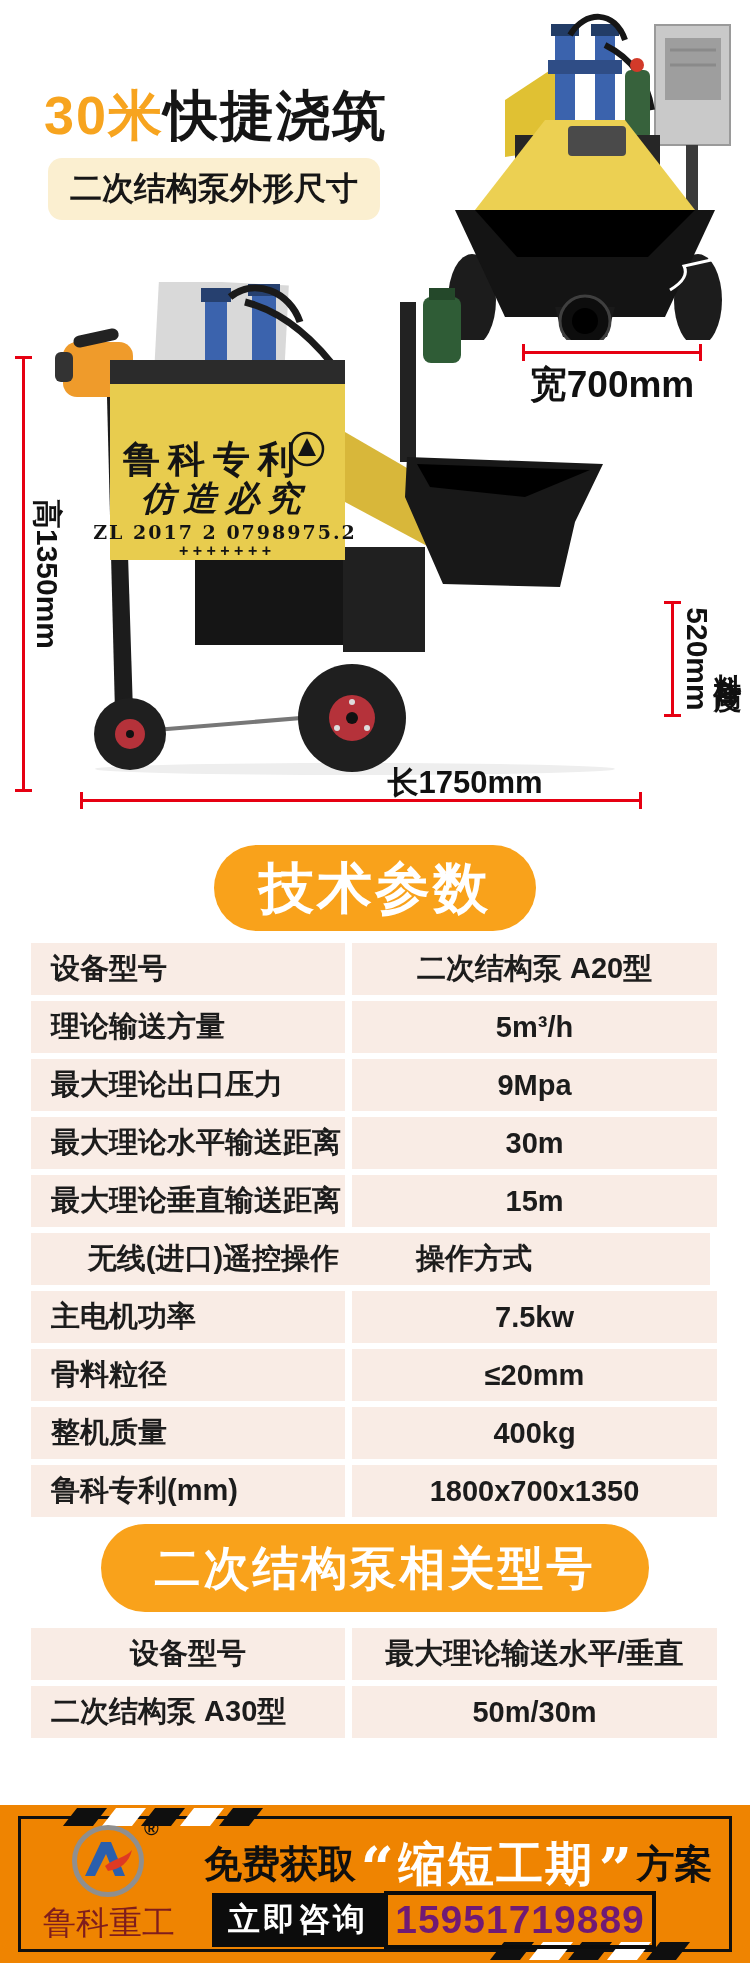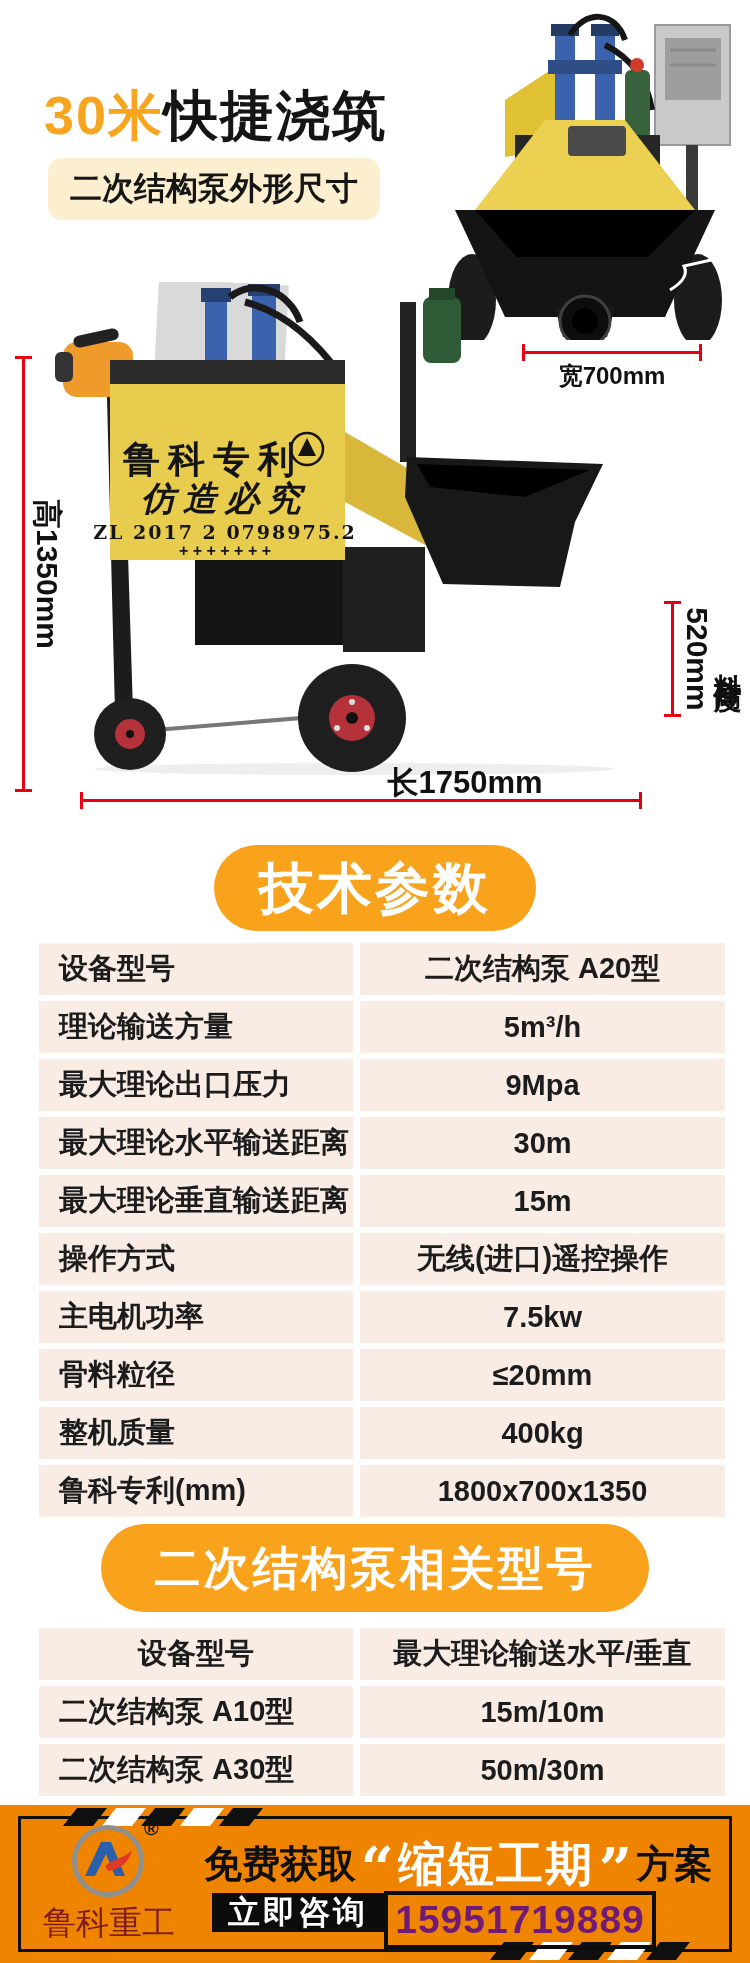--- a/index.html
+++ b/index.html
@@ -15,33 +15,33 @@
 
   
   .dim-line-h { position:absolute; height:3px; background:#E60012; }
   .dim-line-h::before, .dim-line-h::after { content:""; position:absolute; width:3px; height:17px;
            background:#E60012; top:-7px; }
   .dim-line-h::before { left:0; } .dim-line-h::after { right:0; }
   .dim-line-v { position:absolute; width:3px; background:#E60012; }
   .dim-line-v::before, .dim-line-v::after { content:""; position:absolute; height:3px; width:17px;
            background:#E60012; left:-7px; }
   .dim-line-v::before { top:0; } .dim-line-v::after { bottom:0; }
-  .dim-label { position:absolute; font-weight:700; color:#111; font-size:24px; }
+  .dim-label { position:absolute; font-weight:700; color:#111; font-size:37px; }
   .rot90 { transform:translate(-50%,-50%) rotate(90deg); white-space:nowrap; }
   .v-upright { writing-mode:vertical-rl; text-orientation:upright; transform:translate(-50%,-50%);
            letter-spacing:3px; }
 
   
   .pill { position:absolute; left:50%; transform:translateX(-50%); background:#F9A21B; color:#fff;
           text-align:center; font-weight:700; letter-spacing:3px; }
   .pill1 { top:845px; width:322px; height:86px; line-height:86px; border-radius:43px; font-size:55px; }
   .pill2 { top:1524px; width:548px; height:88px; line-height:88px; border-radius:44px; font-size:46px; }
 
   
-  .spec-table { position:absolute; left:31px; width:686px;margin-left:8px; }
+  .spec-table { position:absolute; left:31px; width:686px; }
   .t1 { top:943px; } .t2 { top:1628px; }
   .trow { display:flex; margin-bottom:6px; }
   .tcell { background:#F9ECE5; height:52px; display:flex; align-items:center;
            font-size:29px; font-weight:700; color:#1c1c1c; box-sizing:border-box; }
   .tcell.lft { width:323px; padding-left:20px; margin-right:7px; }
   .tcell.rgt { width:376px; justify-content:center; }
   .tcell.ctr { justify-content:center; padding-left:0; }
 
   
   .footer { position:absolute; left:0; top:1805px; width:750px; height:158px; background:#EF8401; }
@@ -55,21 +55,21 @@
   .logo-circle { position:absolute; left:72px; top:20px; width:72px; height:72px;
            border:5px solid #8f8f8f; border-radius:50%; box-sizing:border-box; }
   .reg { position:absolute; left:144px; top:12px; font-size:20px; font-weight:700; color:#111; }
   .brand { position:absolute; left:34px; top:96px; width:150px; text-align:center; font-size:33px;
            font-weight:400; color:#7f1d1d; font-family:"DejaVu Serif", serif; }
   .headline { position:absolute; left:204px; top:28px; white-space:nowrap; }
   .h-black { font-size:38px; font-weight:800; color:#0f0f0f; }
   .h-quote { font-size:58px; font-weight:800; color:#ffffff; font-family:"DejaVu Serif", serif;
            vertical-align:-12px; }
   .h-white { font-size:47px; font-weight:800; color:#ffffff; letter-spacing:2px; vertical-align:-3px; }
-  .cta { position:absolute; left:212px; top:88px; width:172px; height:39px; background:#0c0c0c;
+  .cta { position:absolute; left:212px; top:88px; width:172px; height:54px; background:#0c0c0c;
            color:#fff; font-size:32px; font-weight:700; display:flex; align-items:center;
            justify-content:center; letter-spacing:3px; cursor:pointer; }
   .phone { position:absolute; left:384px; top:86px; width:272px; height:58px; border:4px solid #0c0c0c;
            box-sizing:border-box; color:#701a75; font-size:39px; font-weight:800; display:flex;
            align-items:center; justify-content:center; letter-spacing:1px; cursor:pointer; }
 
   .photo { position:absolute; }
 </style>
 </head>
 <body>
@@ -181,22 +181,22 @@
     </div>
     <div class="trow">
       <div class="tcell lft">最大理论水平输送距离</div>
       <div class="tcell rgt">30m</div>
     </div>
     <div class="trow">
       <div class="tcell lft">最大理论垂直输送距离</div>
       <div class="tcell rgt">15m</div>
     </div>
     <div class="trow">
+      <div class="tcell rgt">无线(进口)遥控操作</div>
       <div class="tcell lft">操作方式</div>
-      <div class="tcell rgt">无线(进口)遥控操作</div>
     </div>
     <div class="trow">
       <div class="tcell lft">主电机功率</div>
       <div class="tcell rgt">7.5kw</div>
     </div>
     <div class="trow">
       <div class="tcell lft">骨料粒径</div>
       <div class="tcell rgt">≤20mm</div>
     </div>
     <div class="trow">
@@ -208,24 +208,20 @@
       <div class="tcell rgt">1800x700x1350</div>
     </div>
   </div>
 
   <div class="pill pill2">二次结构泵相关型号</div>
 
   <div class="spec-table t2">
     <div class="trow">
       <div class="tcell lft ctr">设备型号</div>
       <div class="tcell rgt">最大理论输送水平/垂直</div>
-    </div>
-    <div class="trow">
-      <div class="tcell lft">二次结构泵 A10型</div>
-      <div class="tcell rgt">15m/10m</div>
     </div>
     <div class="trow">
       <div class="tcell lft">二次结构泵 A30型</div>
       <div class="tcell rgt">50m/30m</div>
     </div>
   </div>
 
   <div class="footer">
     <div class="frame"></div>
     <div class="stripes tl">

